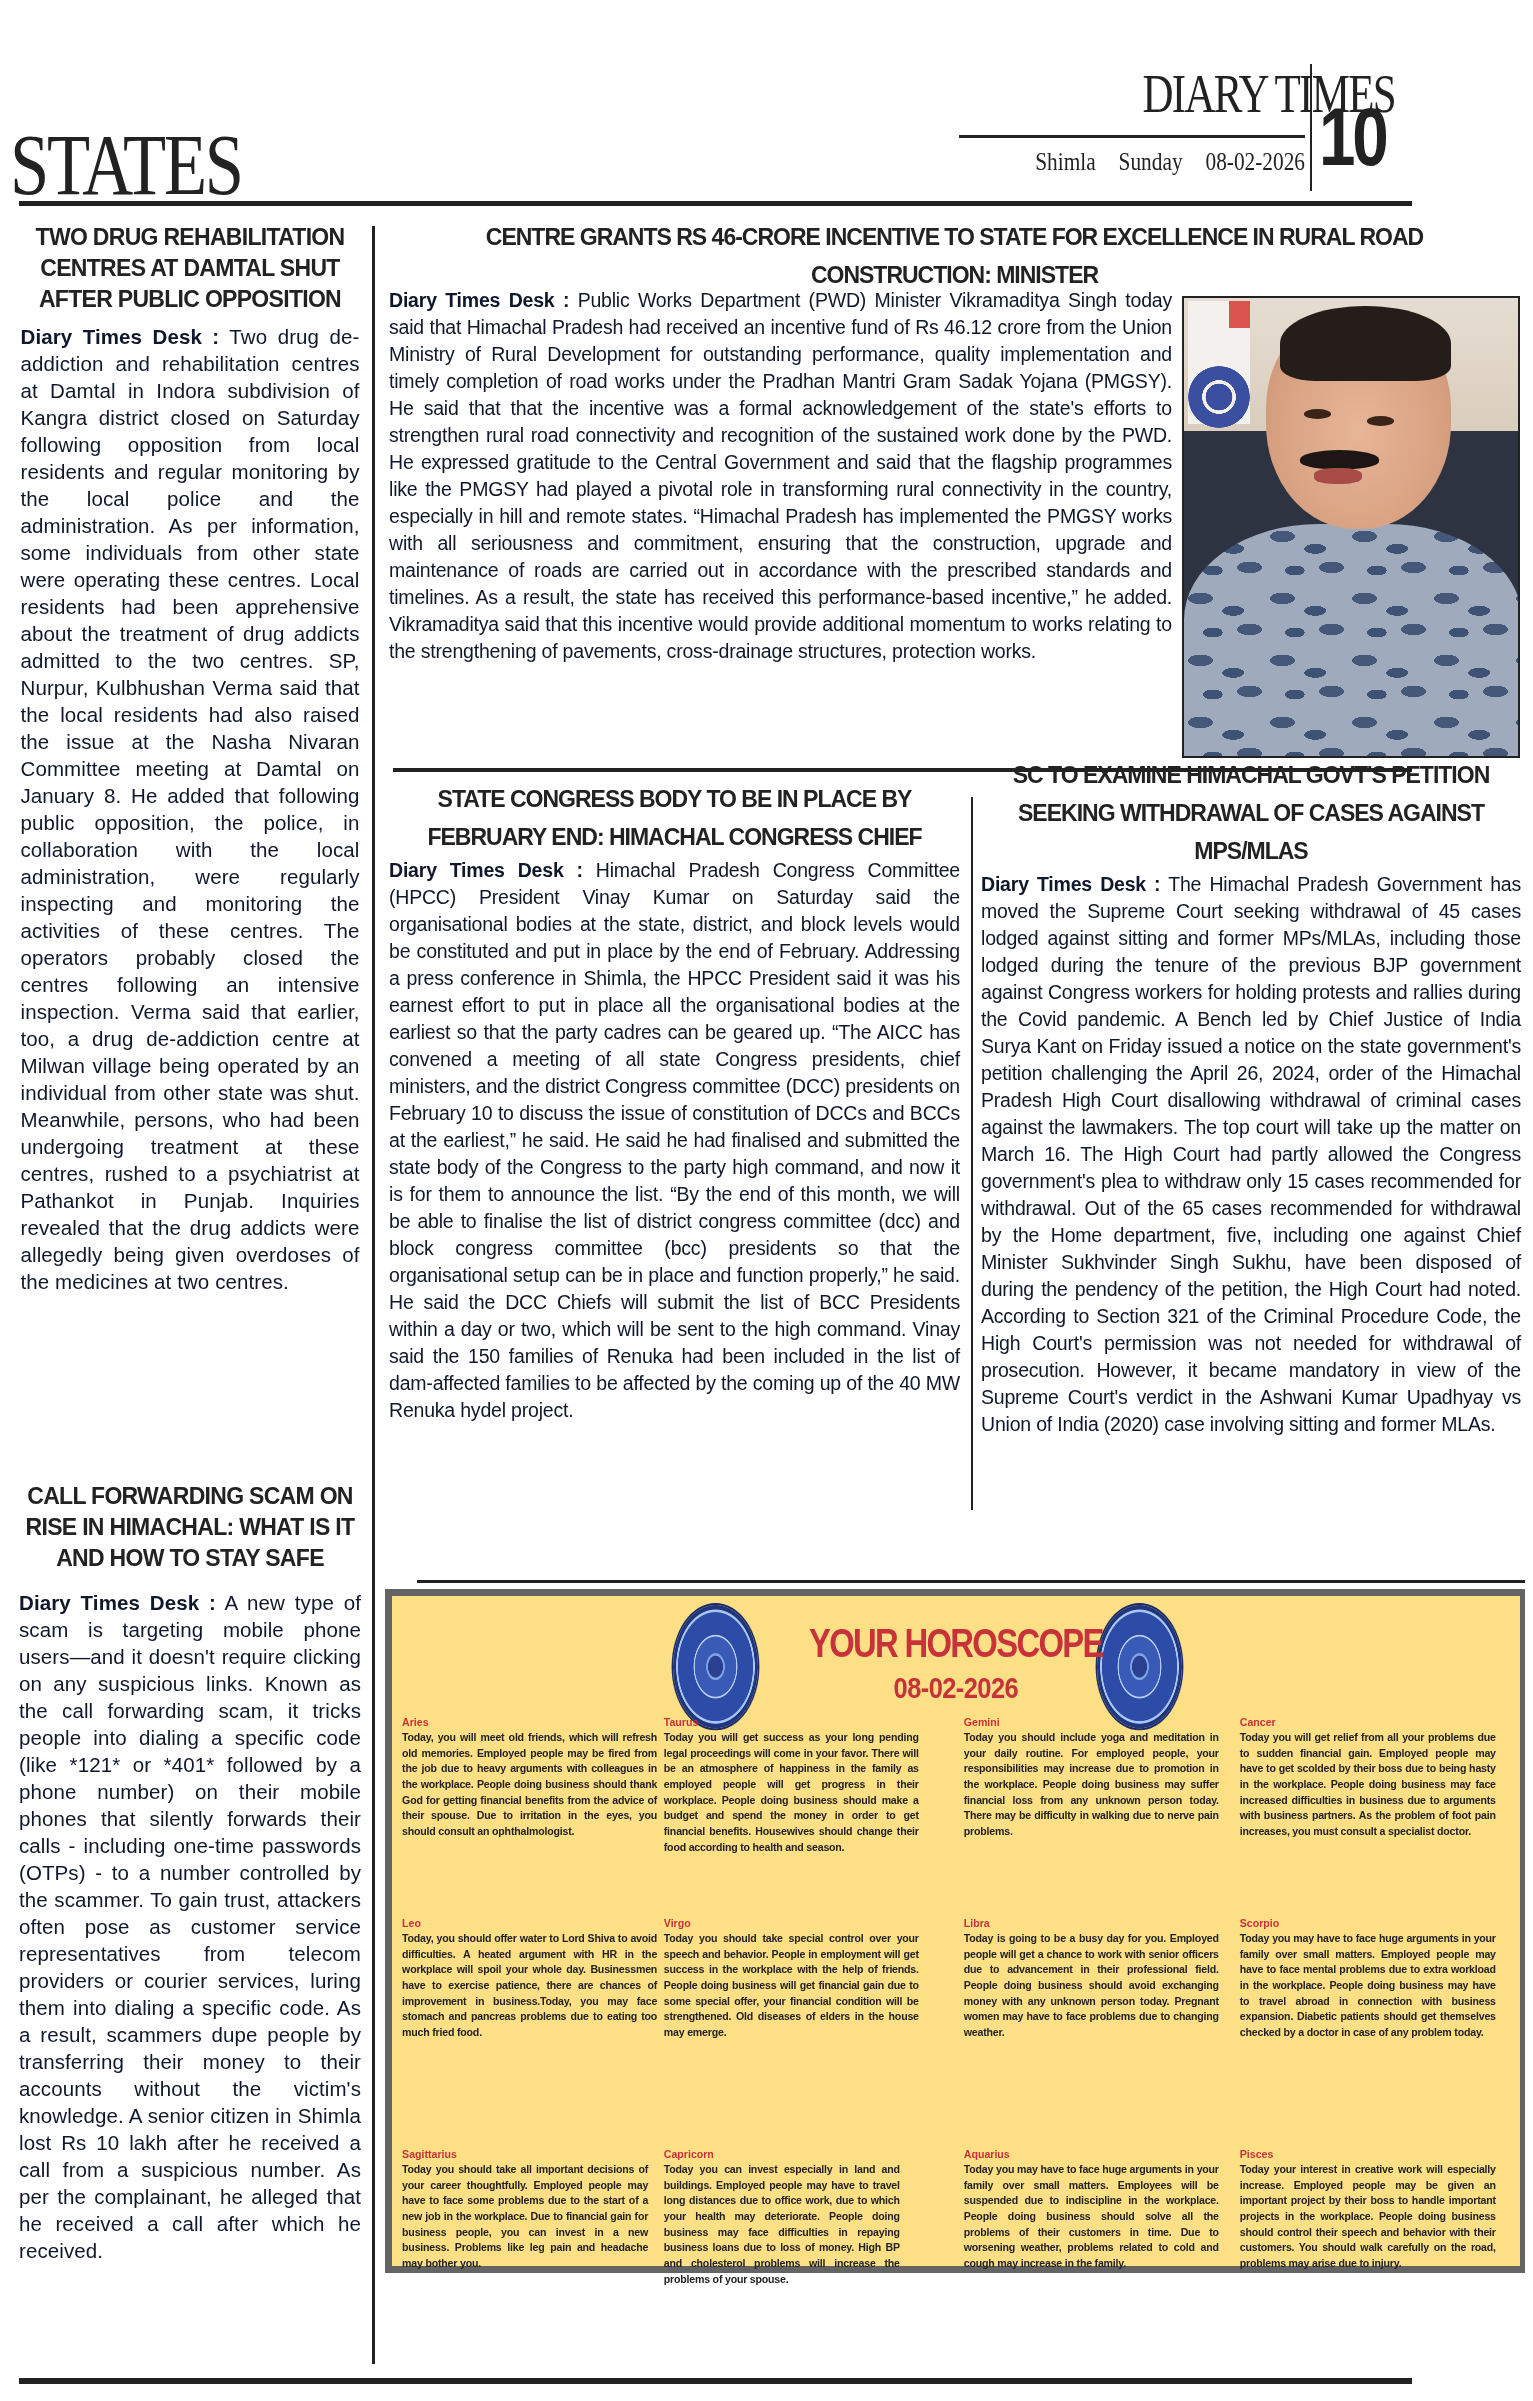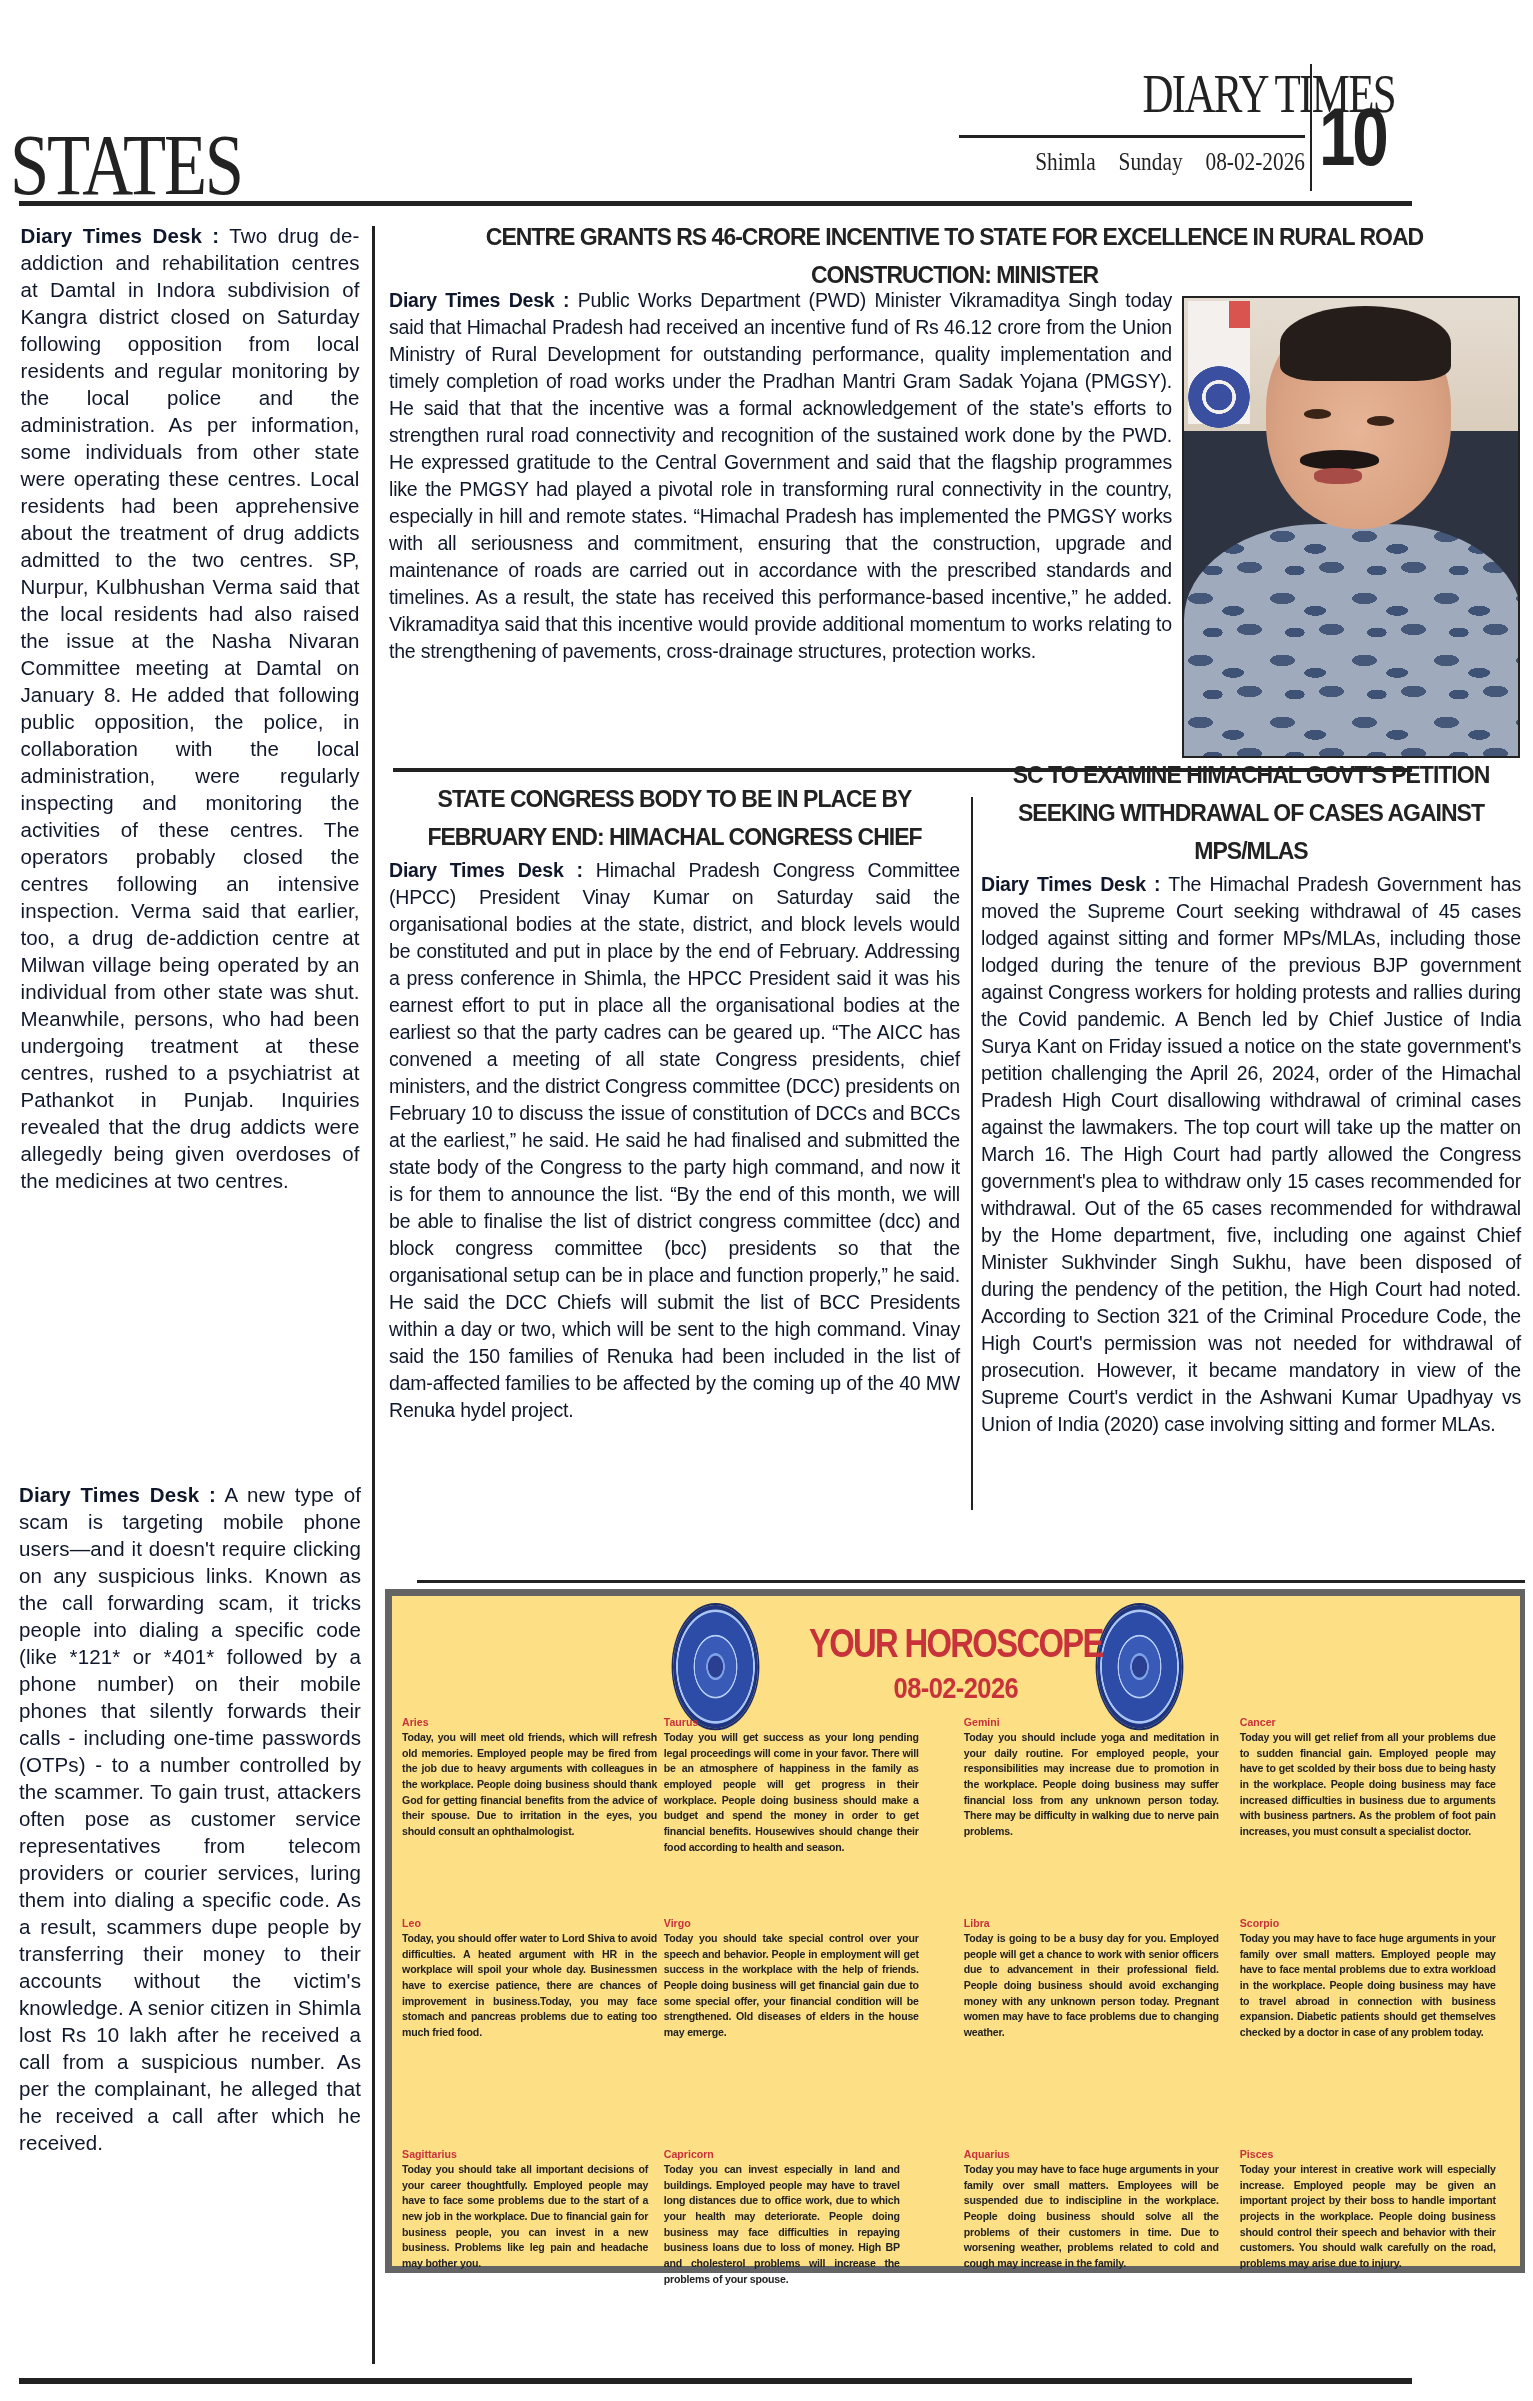--- a/index.html
+++ b/index.html
@@ -120,24 +120,26 @@
   <span>08-02-2026</span>
 </div>
 <div class="mast-vrule"></div>
 <div class="page-num">10</div>
 <div class="top-rule"></div>
 
 <div class="vrule" style="left:372px; top:226px; height:2138px;"></div>
 <div class="vrule" style="left:971px; top:797px; height:713px; width:2.1px;"></div>
 
 <div class="article left-col" style="left:20.5px; top:222px; width:339px;">
+  <h2 class="headline" style="margin-bottom:8.2px;">TWO DRUG REHABILITATION CENTRES AT DAMTAL SHUT AFTER PUBLIC OPPOSITION</h2>
   <p class="body"><span class="desk">Diary Times Desk :</span> <span>Two drug de-addiction and rehabilitation centres at Damtal in Indora subdivision of Kangra district closed on Saturday following opposition from local residents and regular monitoring by the local police and the administration. As per information, some individuals from other state were operating these centres. Local residents had been apprehensive about the treatment of drug addicts admitted to the two centres. SP, Nurpur, Kulbhushan Verma said that the local residents had also raised the issue at the Nasha Nivaran Committee meeting at Damtal on January 8. He added that following public opposition, the police, in collaboration with the local administration, were regularly inspecting and monitoring the activities of these centres. The operators probably closed the centres following an intensive inspection. Verma said that earlier, too, a drug de-addiction centre at Milwan village being operated by an individual from other state was shut. Meanwhile, persons, who had been undergoing treatment at these centres, rushed to a psychiatrist at Pathankot in Punjab. Inquiries revealed that the drug addicts were allegedly being given overdoses of the medicines at two centres.</span></p>
 </div>
 
 <div class="article left-col" style="left:19px; top:1481px; width:342px;">
+  <h2 class="headline" style="margin-bottom:15px;">CALL FORWARDING SCAM ON RISE IN HIMACHAL: WHAT IS IT AND HOW TO STAY SAFE</h2>
   <p class="body"><span class="desk">Diary Times Desk :</span> <span>A new type of scam is targeting mobile phone users—and it doesn't require clicking on any suspicious links. Known as the call forwarding scam, it tricks people into dialing a specific code (like *121* or *401* followed by a phone number) on their mobile phones that silently forwards their calls - including one-time passwords (OTPs) - to a number controlled by the scammer. To gain trust, attackers often pose as customer service representatives from telecom providers or courier services, luring them into dialing a specific code. As a result, scammers dupe people by transferring their money to their accounts without the victim's knowledge. A senior citizen in Shimla lost Rs 10 lakh after he received a call from a suspicious number. As per the complainant, he alleged that he received a call after which he received.</span></p>
 </div>
 
 <div class="article mid" style="left:390px; top:218px; width:1129px;">
   <h2 class="headline" style="padding:0 13.7px; margin-bottom:4.1px;">CENTRE GRANTS RS 46-CRORE INCENTIVE TO STATE FOR EXCELLENCE IN RURAL ROAD CONSTRUCTION: MINISTER</h2>
 </div>
 <div class="article mid" style="left:389px; top:287px; width:783px;">
   <p class="body"><span class="desk">Diary Times Desk :</span> <span>Public Works Department (PWD) Minister Vikramaditya Singh today said that Himachal Pradesh had received an incentive fund of Rs 46.12 crore from the Union Ministry of Rural Development for outstanding performance, quality implementation and timely completion of road works under the Pradhan Mantri Gram Sadak Yojana (PMGSY). He said that that the incentive was a formal acknowledgement of the state's efforts to strengthen rural road connectivity and recognition of the sustained work done by the PWD. He expressed gratitude to the Central Government and said that the flagship programmes like the PMGSY had played a pivotal role in transforming rural connectivity in the country, especially in hill and remote states. “Himachal Pradesh has implemented the PMGSY works with all seriousness and commitment, ensuring that the construction, upgrade and maintenance of roads are carried out in accordance with the prescribed standards and timelines. As a result, the state has received this performance-based incentive,” he added. Vikramaditya said that this incentive would provide additional momentum to works relating to the strengthening of pavements, cross-drainage structures, protection works.</span></p>
 </div>
 <div class="photo" title="Minister Vikramaditya Singh speaking">

